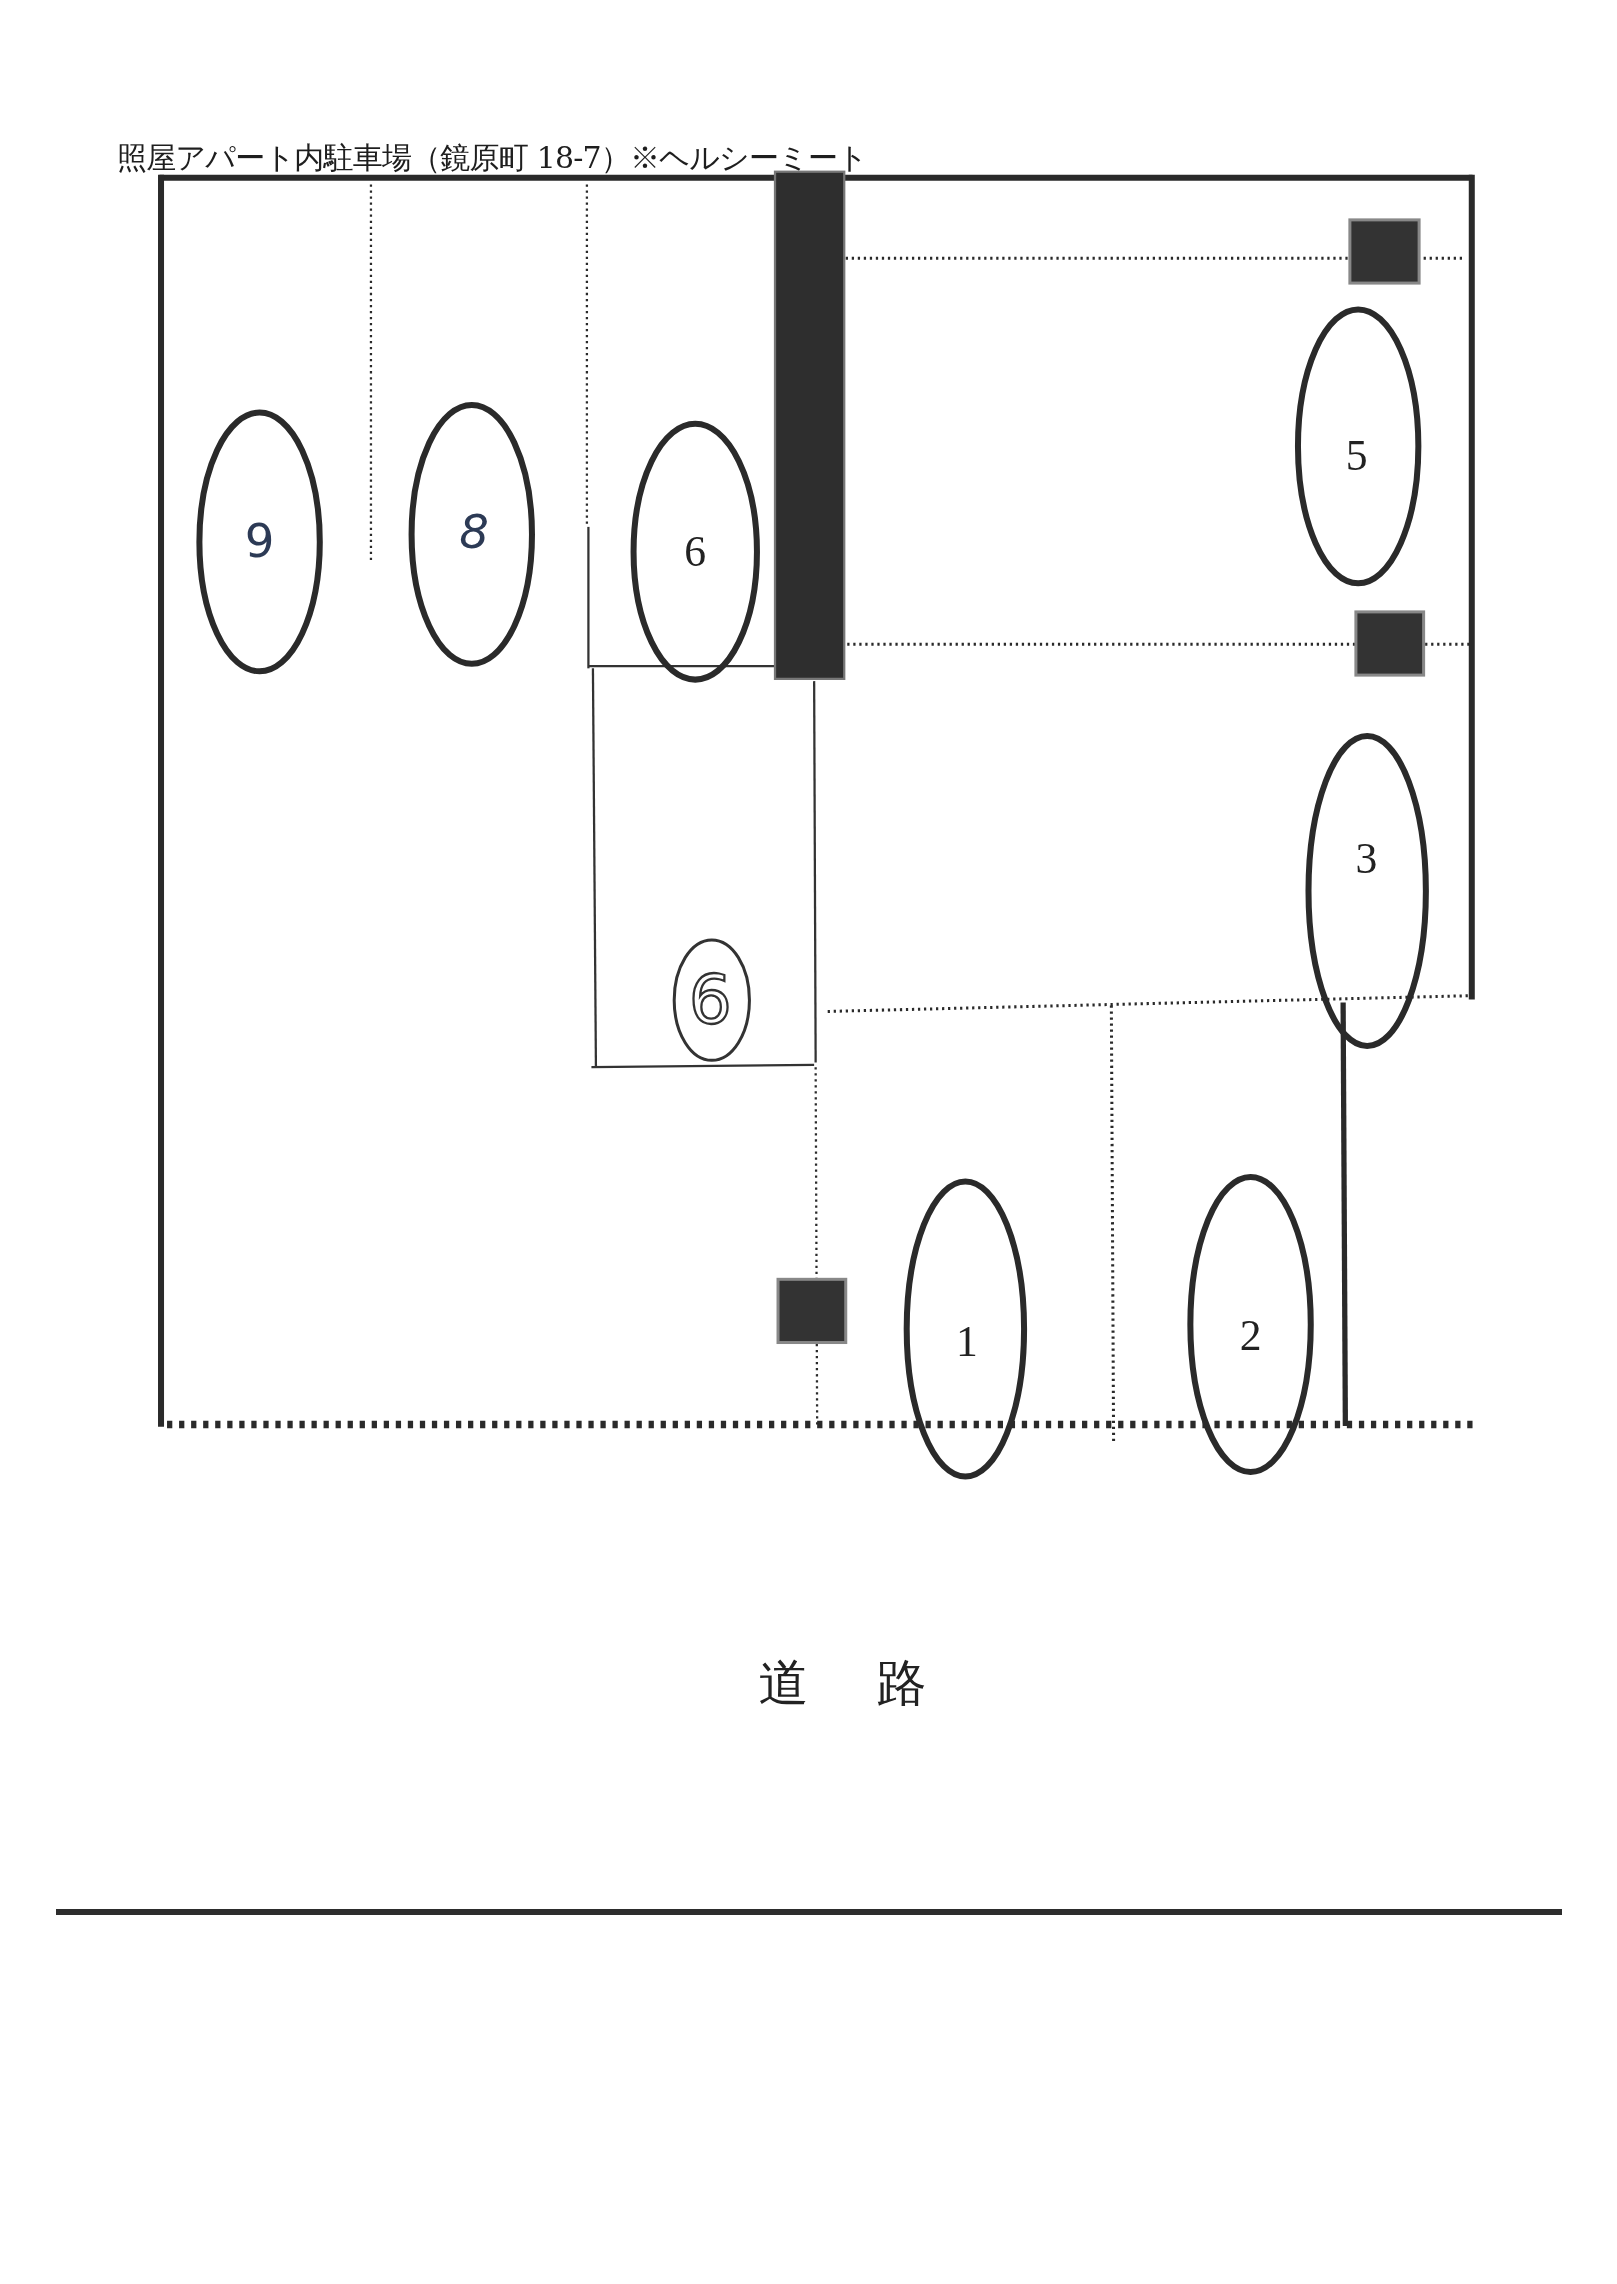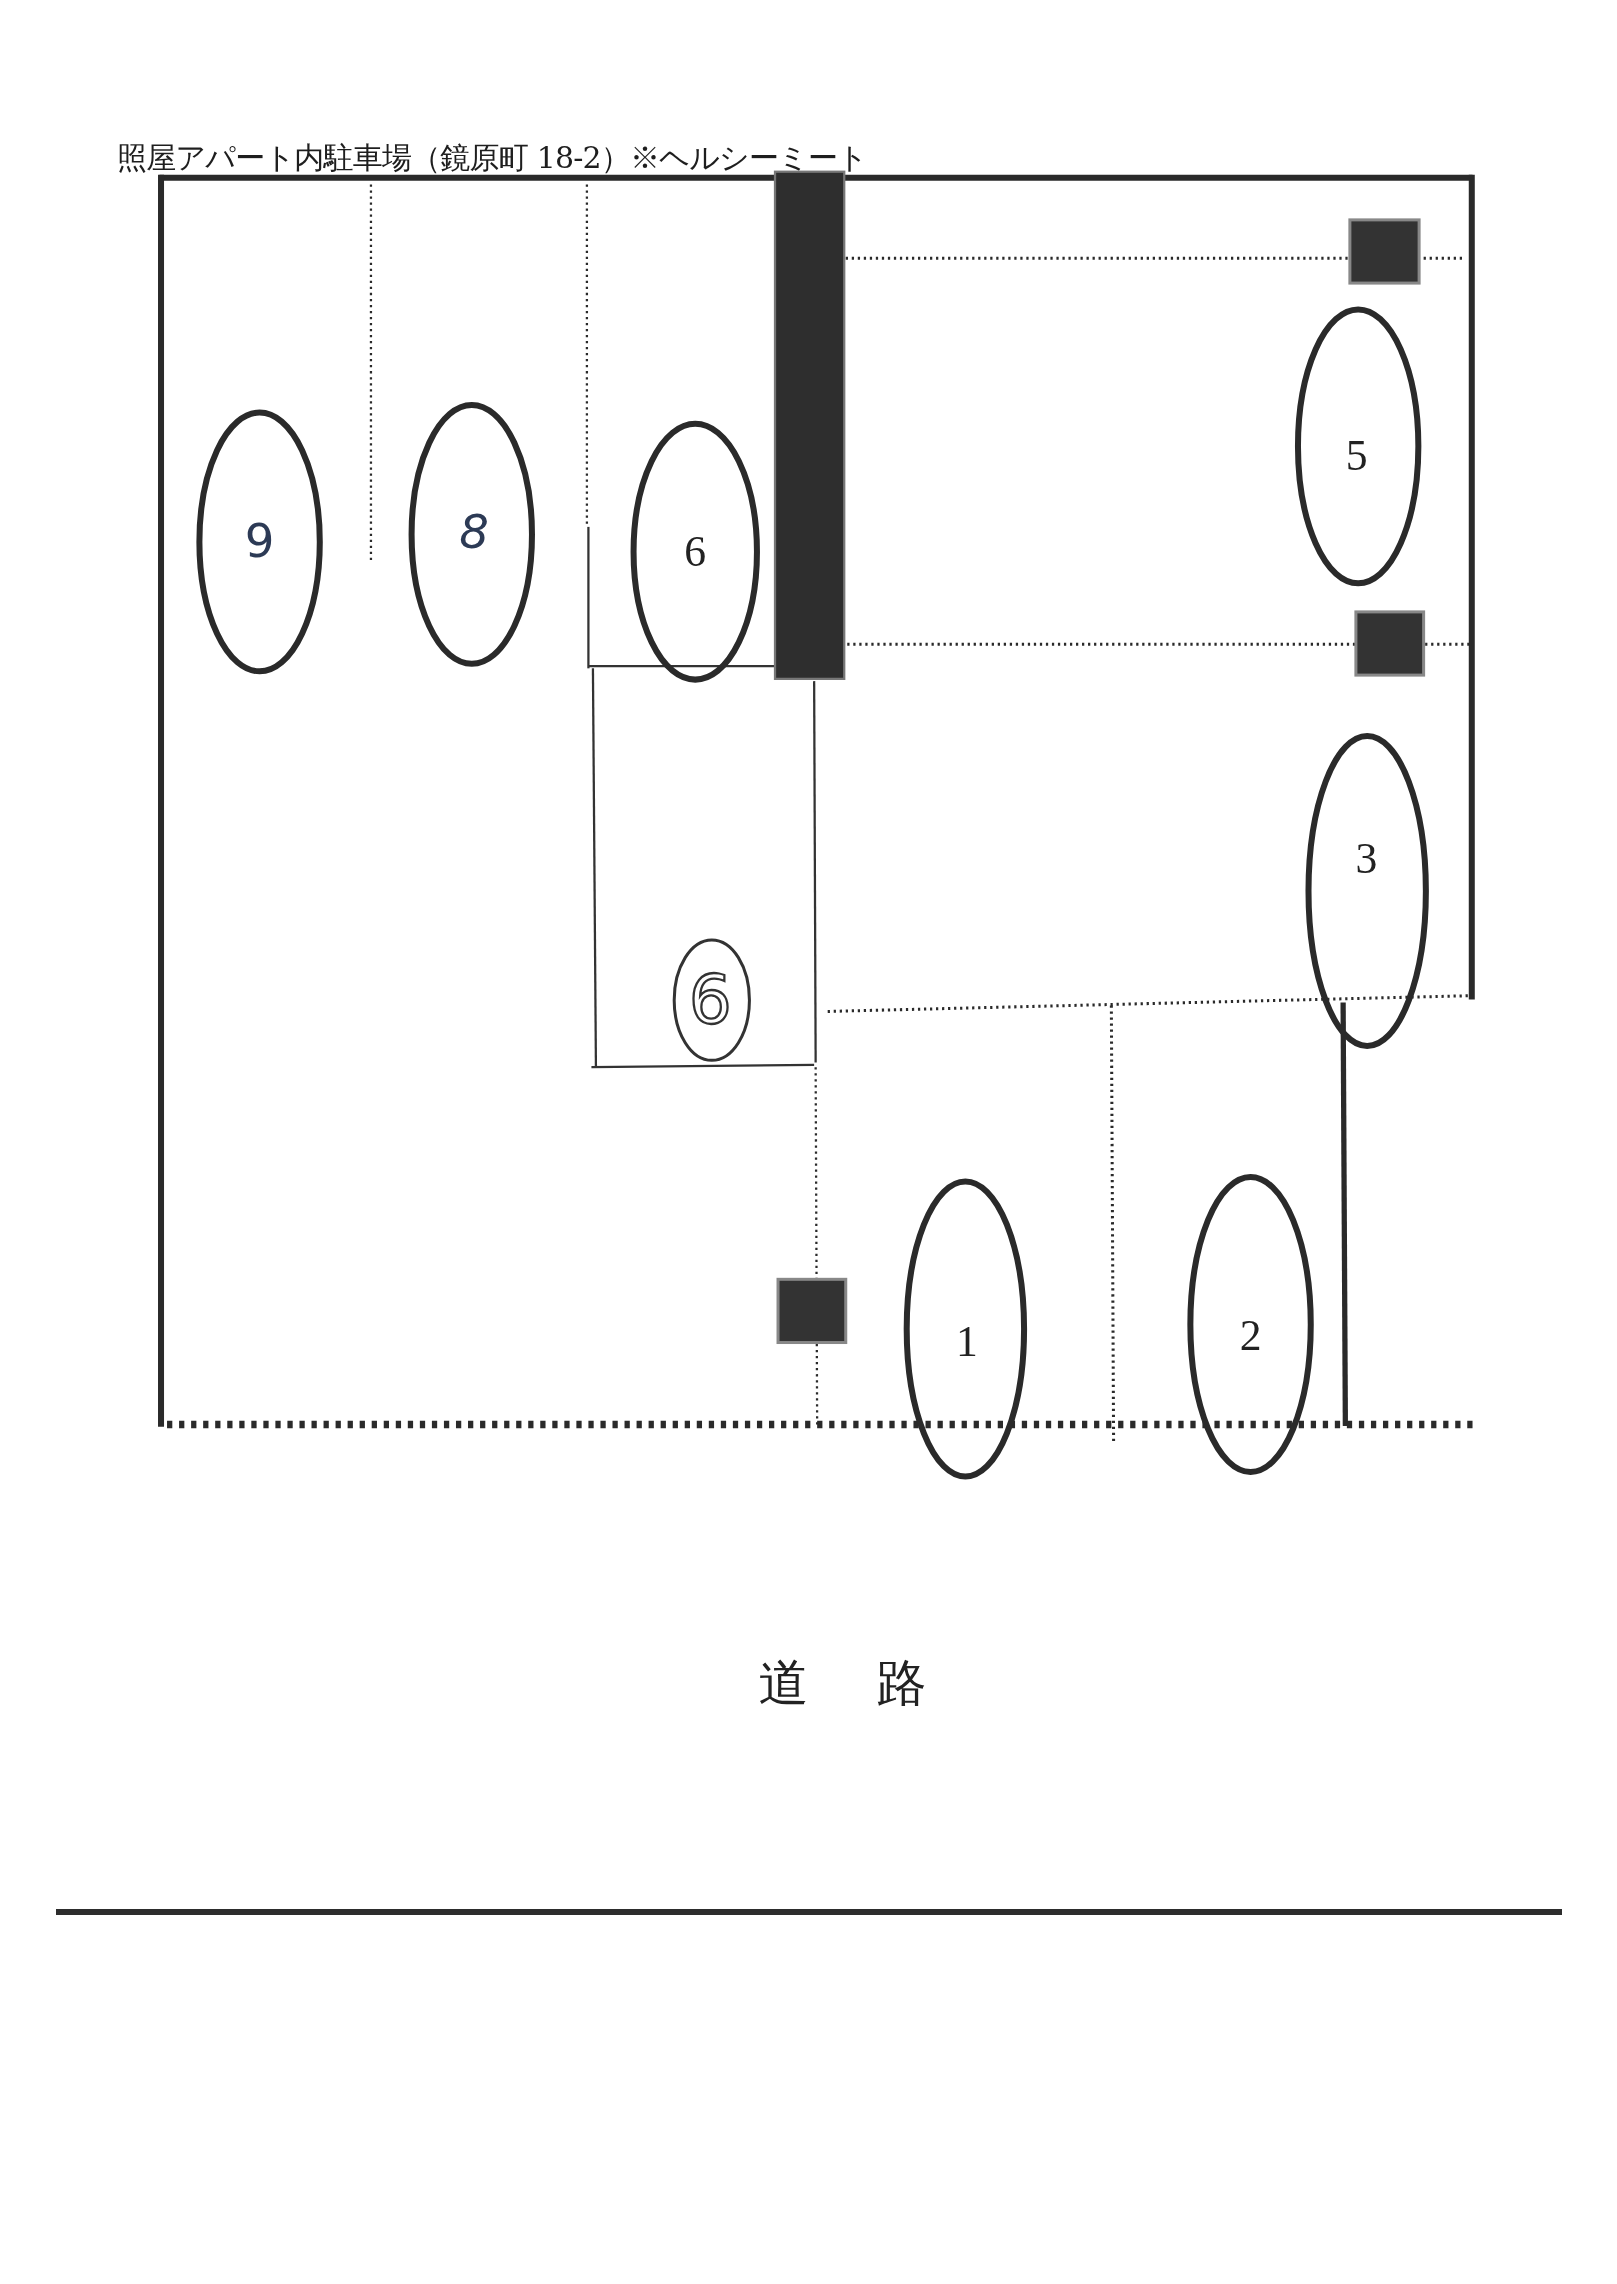--- a/index.html
+++ b/index.html
@@ -11,21 +11,21 @@
   svg.plan { position: absolute; left: 0; top: 0; }
   .spot-num { font-family: "Liberation Serif", "DejaVu Serif", serif; font-size: 58px; fill: #222; }
   .road-label { position: absolute; left: 0; width: 1617px; top: 1650px; text-align: center;
                 font-size: 50px; color: #222; letter-spacing: 68px; padding-left: 68px;
                 font-family: "DejaVu Serif", "Liberation Serif", serif; }
   .road-line { position: absolute; left: 56px; width: 1506px; top: 1909px; height: 6px; background: #2d2d2d; }
 </style>
 </head>
 <body>
 
-<div class="title">照屋アパート内駐車場（鏡原町 18-2）※ヘルシーミート</div>
+<div class="title">照屋アパート内駐車場（鏡原町 18-7）※ヘルシーミート</div>
 
 <svg class="plan" width="1617" height="2284" viewBox="0 0 2149 3035">
 
   <g stroke="#2a2a2a" stroke-width="8" fill="none">
     <line x1="212" y1="236" x2="1030" y2="236"></line>
     <line x1="1120" y1="236" x2="1957" y2="236"></line>
     <line x1="214" y1="232" x2="214" y2="1896"></line>
     <line x1="1956" y1="232" x2="1956" y2="1328"></line>
   </g>
 

